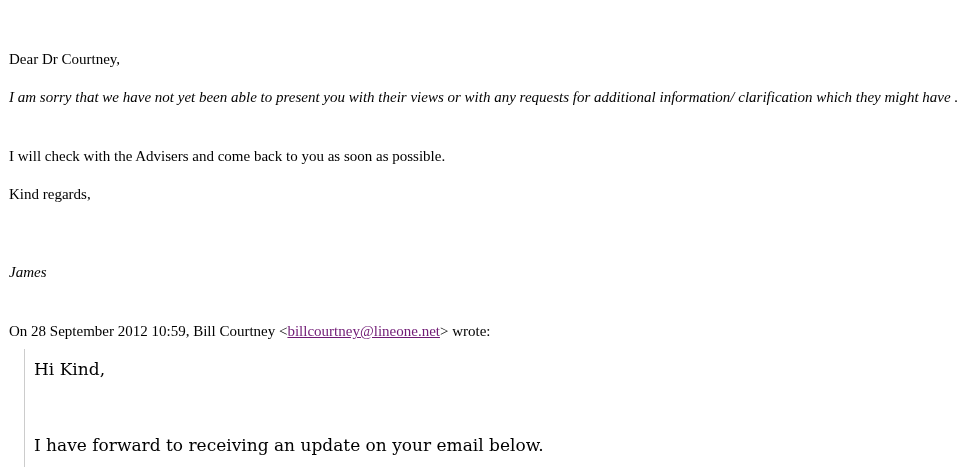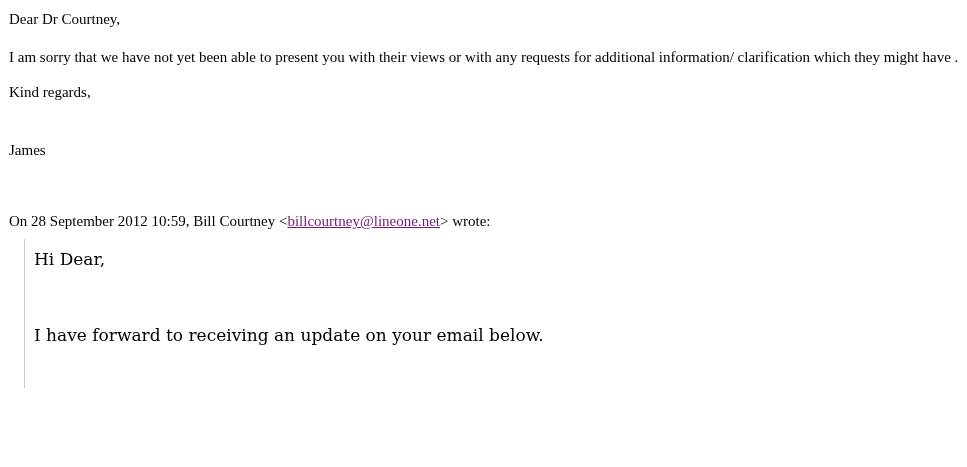--- a/index.html
+++ b/index.html
@@ -16,26 +16,26 @@
     font-size: 15px;
     line-height: 19px;
   }
   .email-body {
     padding: 10px 0 0 9px;
   }
   .line {
     white-space: pre;
   }
   
-  .gap-1 { margin-bottom: 19px; }
+  .gap-1 { margin-bottom: 19px; margin-top: 40px; }
   
-  .gap-1s { margin-bottom: 16px; }
+  .gap-1s { margin-bottom: 23px; font-style: italic; }
   
-  .gap-2 { margin-bottom: 39px; }
-  .gap-2b { margin-bottom: 52px; }
+  .gap-2 { margin-bottom: 59px; }
+  .gap-2b { margin-bottom: 40px; font-style: italic; }
 
   .quote-header a {
     color: #701a75;
     text-decoration: underline;
     cursor: pointer;
   }
 
   blockquote.quoted-message {
     margin: 8px 0 0 15px;
     border-left: 1px solid #cccccc;
@@ -53,25 +53,26 @@
 
 <div class="email-body">
 
   <div class="line gap-1">Dear Dr Courtney,</div>
 
 
   <div class="gap-1s">
     <div class="line">I am sorry that we have not yet been able to present you with their views or with any requests for additional information/ clarification which they might have .</div>
   </div>
 
+  <div class="line gap-1">I will check with the Advisers and come back to you as soon as possible.</div>
 
   <div class="line gap-2">Kind regards,</div>
 
   <div class="line gap-2b">James</div>
 
   <div class="line quote-header"><span>On 28 September 2012 10:59, Bill Courtney &lt;</span><a>billcourtney@lineone.net</a><span>&gt; wrote:</span></div>
 
   <blockquote class="quoted-message">
-    <div class="line quote-greeting">Hi Dear,</div>
+    <div class="line quote-greeting">Hi Kind,</div>
     <div class="line">I have forward to receiving an update on your email below.</div>
   </blockquote>
 
 </div>
 
 </body></html>

